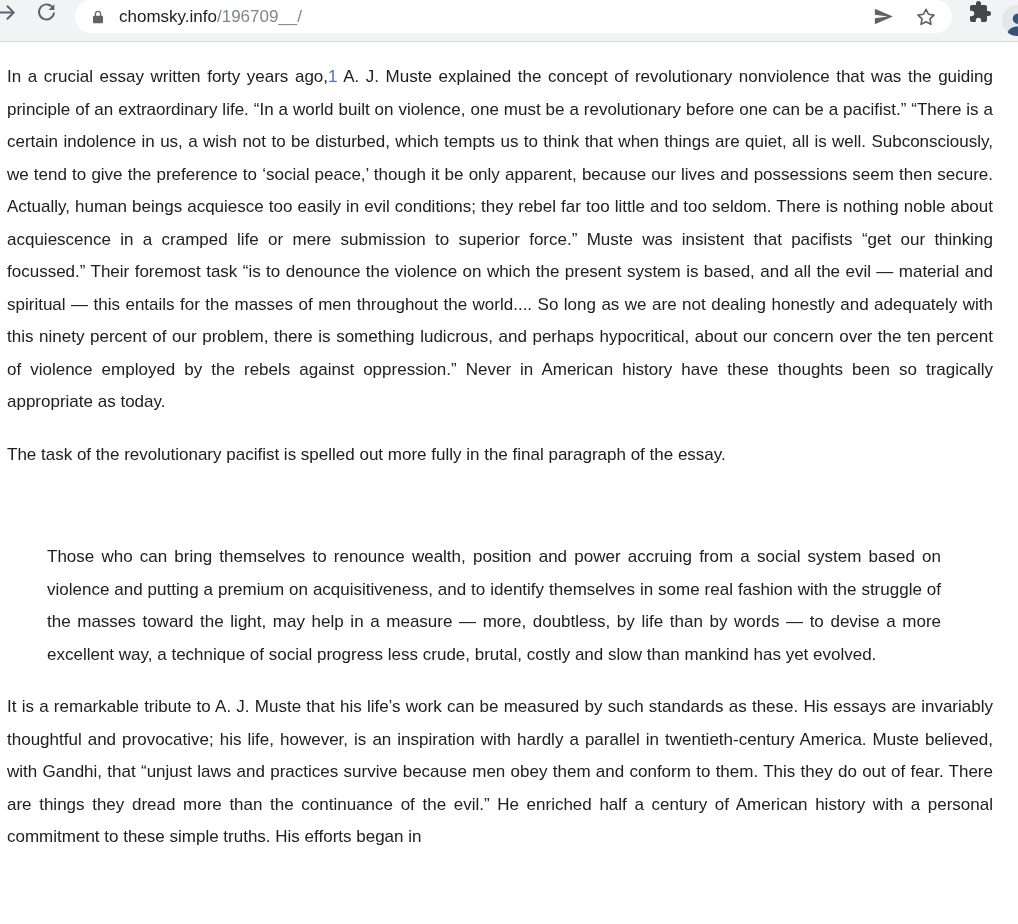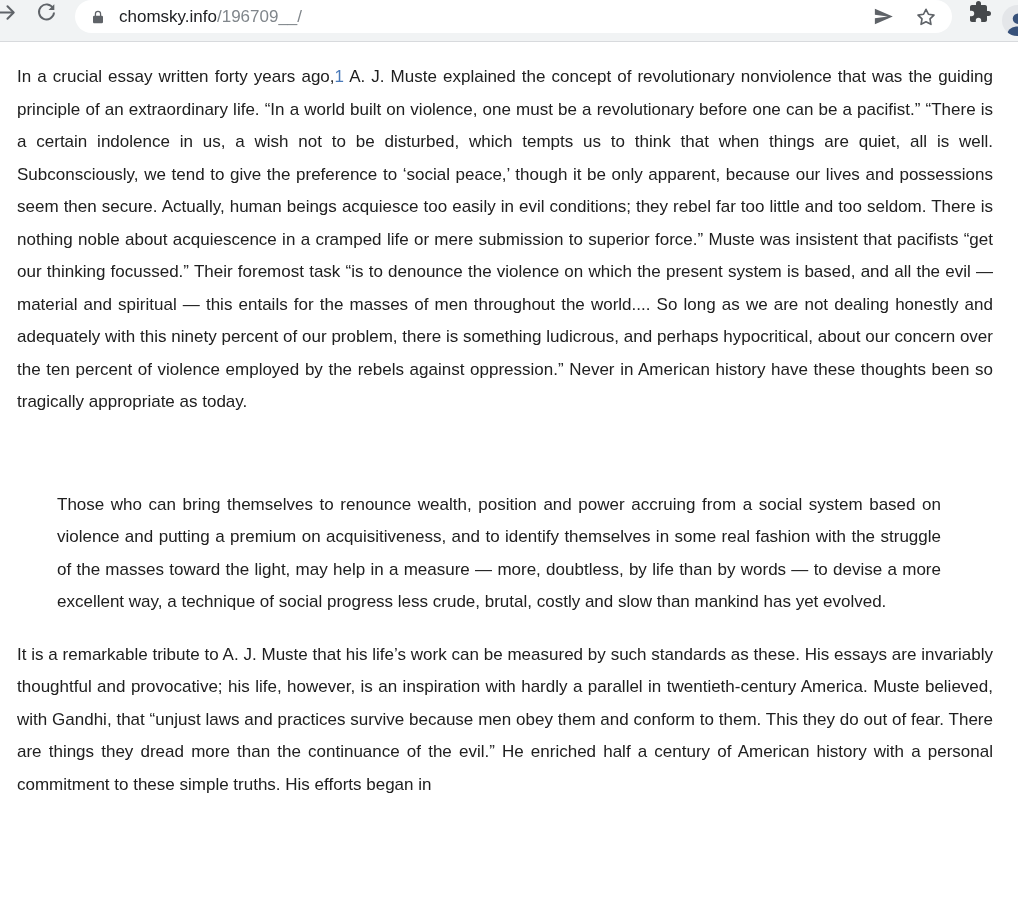--- a/index.html
+++ b/index.html
@@ -36,21 +36,21 @@
   .ext-btn { margin-left: 16px; color: var(--extensions-icon-color, #45484b); cursor: pointer; background: none; border: none; padding: 0; display: flex; align-items: center; }
   .avatar {
     position: absolute; right: -15px; top: 5px; width: 31px; height: 31px;
     border-radius: 50%; background: var(--avatar-bg, #e4e6e9);
     overflow: hidden; cursor: pointer;
   }
   .avatar svg { position: absolute; left: 1px; bottom: -2px; }
   
   .content {
     height: 881px; overflow: hidden;
-    padding: 19px 25px 0 17px;
+    padding: 19px 25px 0 7px;
     font-size: 17px; line-height: 32.5px;
     color: var(--text-color, #202020);
     text-align: justify;
   }
   .content p { margin: 0 0 20px 0; }
   .content blockquote { margin: 70px 52px 20px 40px; }
   .footnote-link { color: var(--link-color, #4878b8); text-decoration: none; cursor: pointer; }
 </style>
 </head>
 <body>
@@ -109,15 +109,16 @@
   <div class="avatar">
     <svg viewBox="0 0 24 24" width="30" height="30">
         <circle cx="12" cy="8.5" r="4.2" fill="var(--avatar-glyph,#37517a)"></circle>
         <path d="M3.5 21c0-4.2 4.2-6.3 8.5-6.3s8.5 2.1 8.5 6.3v3h-17z" fill="var(--avatar-glyph,#37517a)"></path>
       </svg>
   </div>
 </div>
 
 <main class="content">
   <p><span>In a crucial essay written forty years ago,</span><a class="footnote-link">1</a><span> A. J. Muste explained the concept of revolutionary nonviolence that was the guiding principle of an extraordinary life. “In a world built on violence, one must be a revolutionary before one can be a pacifist.” “There is a certain indolence in us, a wish not to be disturbed, which tempts us to think that when things are quiet, all is well. Subconsciously, we tend to give the preference to ‘social peace,’ though it be only apparent, because our lives and possessions seem then secure. Actually, human beings acquiesce too easily in evil conditions; they rebel far too little and too seldom. There is nothing noble about acquiescence in a cramped life or mere submission to superior force.” Muste was insistent that pacifists “get our thinking focussed.” Their foremost task “is to denounce the violence on which the present system is based, and all the evil — material and spiritual — this entails for the masses of men throughout the world.... So long as we are not dealing honestly and adequately with this ninety percent of our problem, there is something ludicrous, and perhaps hypocritical, about our concern over the ten percent of violence employed by the rebels against oppression.” Never in American history have these thoughts been so tragically appropriate as today.</span></p>
+  <p>The task of the revolutionary pacifist is spelled out more fully in the final paragraph of the essay.</p>
   <blockquote>Those who can bring themselves to renounce wealth, position and power accruing from a social system based on violence and putting a premium on acquisitiveness, and to identify themselves in some real fashion with the struggle of the masses toward the light, may help in a measure — more, doubtless, by life than by words — to devise a more excellent way, a technique of social progress less crude, brutal, costly and slow than mankind has yet evolved.</blockquote>
   <p>It is a remarkable tribute to A. J. Muste that his life’s work can be measured by such standards as these. His essays are invariably thoughtful and provocative; his life, however, is an inspiration with hardly a parallel in twentieth-century America. Muste believed, with Gandhi, that “unjust laws and practices survive because men obey them and conform to them. This they do out of fear. There are things they dread more than the continuance of the evil.” He enriched half a century of American history with a personal commitment to these simple truths. His efforts began in</p>
 </main>
 
 </body></html>

